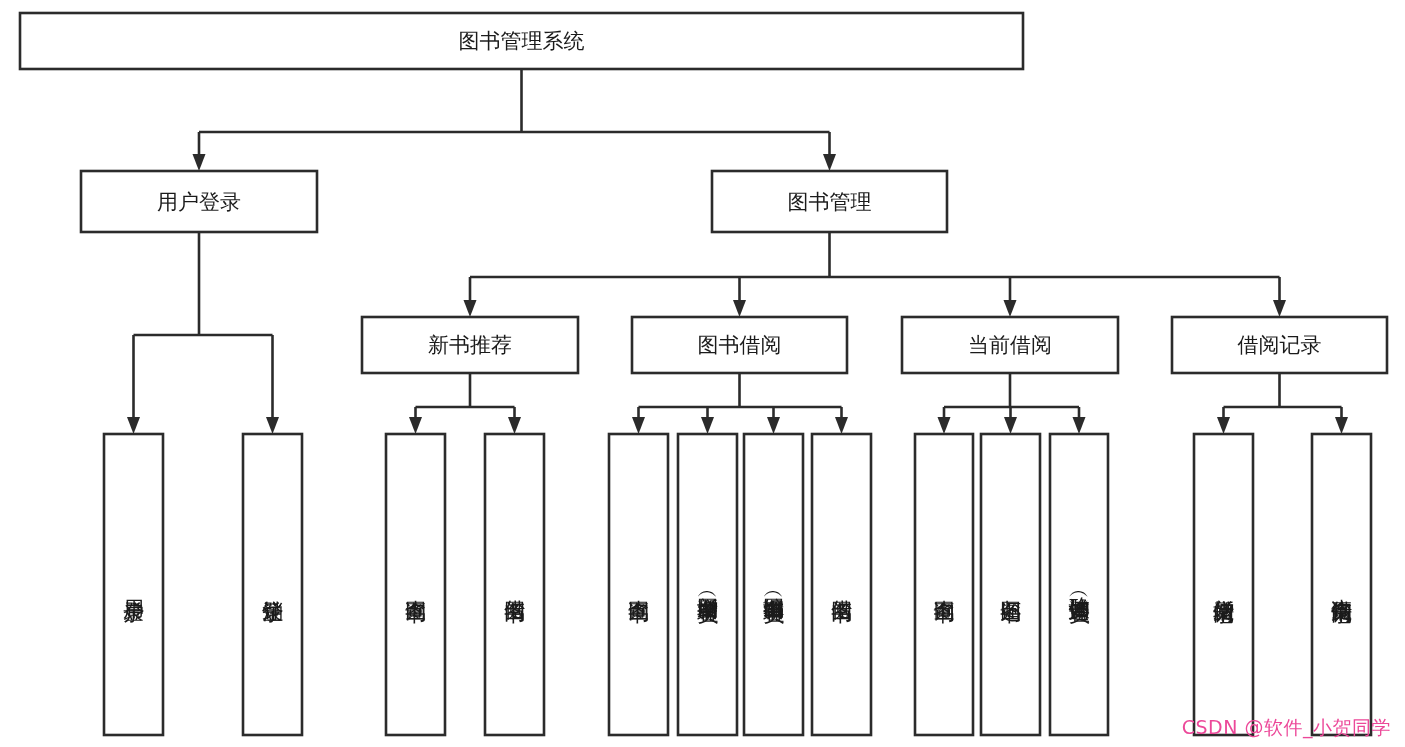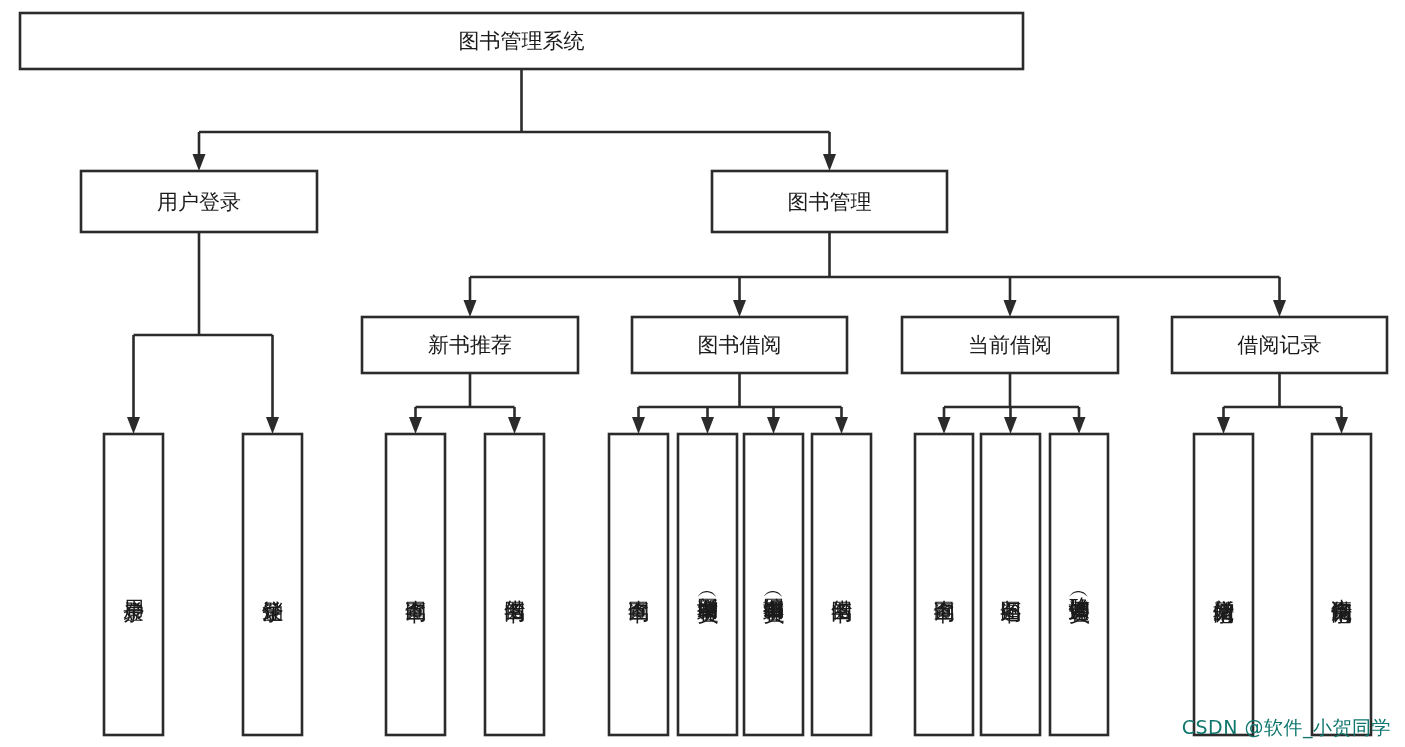--- a/index.html
+++ b/index.html
@@ -71,21 +71,21 @@
     color: #1b1b1b;
     white-space: nowrap;
     text-align: center;
   }
   .watermark {
     position: absolute;
     right: 14px;
     bottom: 6px;
     font-family: "DejaVu Sans", "Liberation Sans", sans-serif;
     font-size: 19px;
-    color: #0f766e;
+    color: #ec4899;
     letter-spacing: 0.5px;
     white-space: nowrap;
     user-select: none;
   }
 </style>
 </head>
 <body>
 
 <div id="diagram-root">
 

